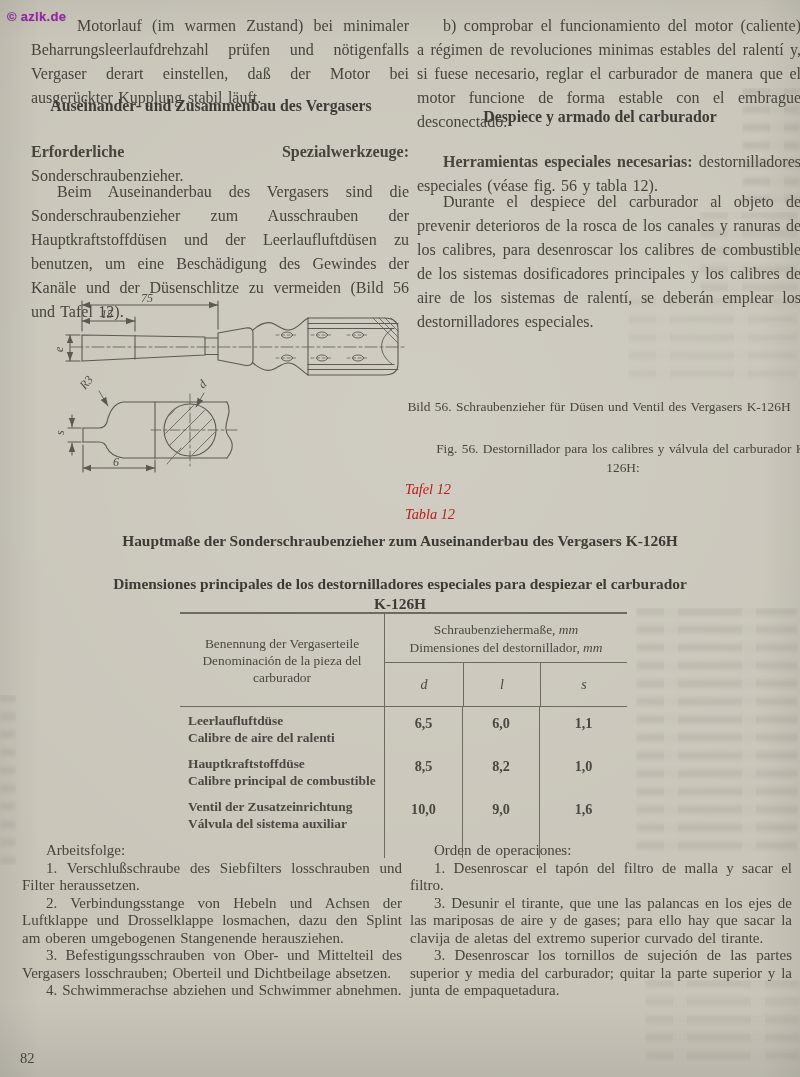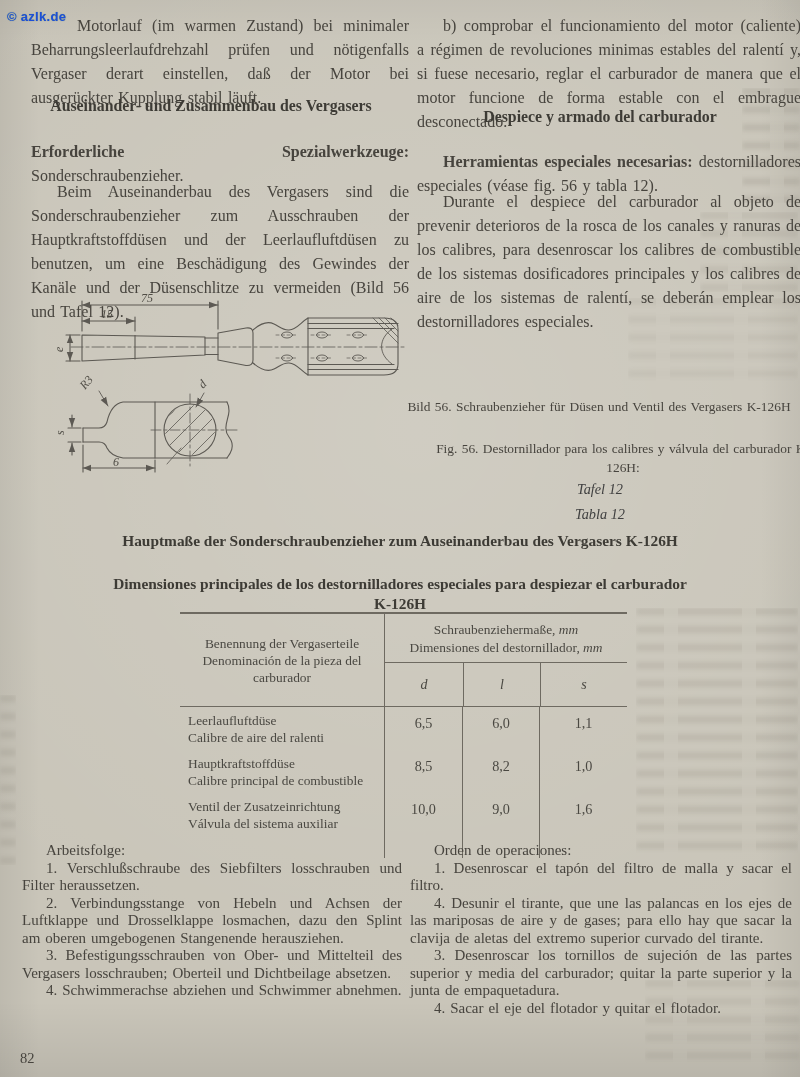--- a/index.html
+++ b/index.html
@@ -10,38 +10,38 @@
     background-image:
       radial-gradient(120% 90% at 52% 40%, rgba(255,255,255,.13), rgba(0,0,0,0) 62%),
       linear-gradient(90deg, rgba(0,0,0,.06), rgba(0,0,0,0) 5%, rgba(0,0,0,0) 95%, rgba(0,0,0,.05)),
       linear-gradient(180deg, rgba(0,0,0,.04), rgba(0,0,0,0) 4%, rgba(0,0,0,0) 93%, rgba(0,0,0,.08));
   }
   .para{position:absolute;margin:9px;text-align:justify;font-size:16px;line-height:24px;word-spacing:1.5px;}
   .ind{text-indent:26px;}
   .lead{font-weight:bold;}
   .heading{position:absolute;margin:0;font-weight:bold;text-align:center;font-size:15.8px;color:#3d3b35;}
   .caption{position:absolute;margin:0;text-align:center;font-size:13.4px;line-height:18.5px;word-spacing:1px;}
-  .ref{position:absolute;margin:0;font-style:italic;font-size:14.3px;text-align:center;width:390px;left:405px;color:#404040;}
+  .ref{position:absolute;margin:0;font-style:italic;font-size:14.3px;text-align:left;width:390px;left:405px;color:#b91c1c;}
   .tbl-title{position:absolute;margin:0;font-weight:bold;text-align:center;font-size:15.4px;line-height:20px;color:#3d3b35;}
   .watermark{position:absolute;left:7px;top:9px;font-family:"Liberation Sans",sans-serif;font-weight:bold;
-    font-size:13px;color:#1d4ed8;letter-spacing:.3px;text-shadow:0 0 1px rgba(18,110,40,.45);}
+    font-size:13px;color:#a21caf;letter-spacing:.3px;text-shadow:0 0 1px rgba(18,110,40,.45);}
   .pagenum{position:absolute;left:20px;top:1050px;font-size:14.5px;}
 
   
   .tbl{position:absolute;left:180px;top:612px;width:447px;border-top:2px solid #6e6a61;font-size:13.4px;color:#4a4842;}
   .thead{display:flex;border-bottom:1px solid #6e6a61;min-height:92px;}
   .th-left{width:204px;box-sizing:border-box;display:flex;flex-direction:column;justify-content:center;
     text-align:center;line-height:17px;padding:18px 8px;}
   .th-right{width:243px;box-sizing:border-box;border-left:1px solid #6e6a61;display:flex;flex-direction:column;}
   .th-span{text-align:center;line-height:17.5px;padding:7px 4px 6px;border-bottom:1px solid #6e6a61;}
   .th-sub{display:flex;flex:1;align-items:center;}
   .th-c{width:78px;text-align:center;font-style:italic;box-sizing:border-box;font-size:14px;}
   .th-c.c2{width:77px;}.th-c.c3{width:87px;}
   .bl{border-left:1px solid #6e6a61;align-self:stretch;display:flex;align-items:center;justify-content:center;}
-  .trow{display:flex;}
+  .trow{display:flex;font-weight:bold;}
   .td-name{width:204px;box-sizing:border-box;padding:6px 2px 4px 8px;line-height:16.5px;}
   .td-v{box-sizing:border-box;border-left:1px solid #6e6a61;text-align:center;padding-top:8px;font-size:14.2px;}
   .w1{width:78px;}.w2{width:77px;}.w3{width:88px;}
   .tspacer{display:flex;height:22px;}
   .tspacer div{box-sizing:border-box;}
 
   
   .proc{position:absolute;top:842px;font-size:15px;line-height:17.5px;}
   .proc p{margin:0;text-align:justify;text-indent:24px;word-spacing:1.2px;}
 
@@ -224,19 +224,18 @@
 <div class="proc" style="left:22px;width:380px;">
   <p>Arbeitsfolge:</p>
   <p>1. Verschlußschraube des Siebfilters losschrauben und Filter heraussetzen.</p>
   <p>2. Verbindungsstange von Hebeln und Achsen der Luftklappe und Drosselklappe losmachen, dazu den Splint am oberen umgebogenen Stangenende herausziehen.</p>
   <p>3. Befestigungsschrauben von Ober- und Mittelteil des Vergasers losschrauben; Oberteil und Dichtbeilage absetzen.</p>
   <p>4. Schwimmerachse abziehen und Schwimmer abnehmen.</p>
 </div>
 <div class="proc" style="left:410px;width:382px;">
   <p>Orden de operaciones:</p>
   <p>1. Desenroscar el tapón del filtro de malla y sacar el filtro.</p>
-  <p>4. Desunir el tirante, que une las palancas en los ejes de las mariposas de aire y de gases; para ello hay que sacar la clavija de aletas del extremo superior curvado del tirante.</p>
+  <p>3. Desunir el tirante, que une las palancas en los ejes de las mariposas de aire y de gases; para ello hay que sacar la clavija de aletas del extremo superior curvado del tirante.</p>
   <p>3. Desenroscar los tornillos de sujeción de las partes superior y media del carburador; quitar la parte superior y la junta de empaquetadura.</p>
-  <p>4. Sacar el eje del flotador y quitar el flotador.</p>
 </div>
 
 <div class="watermark">© azlk.de</div>
 <div class="pagenum">82</div>
 
 </body></html>

